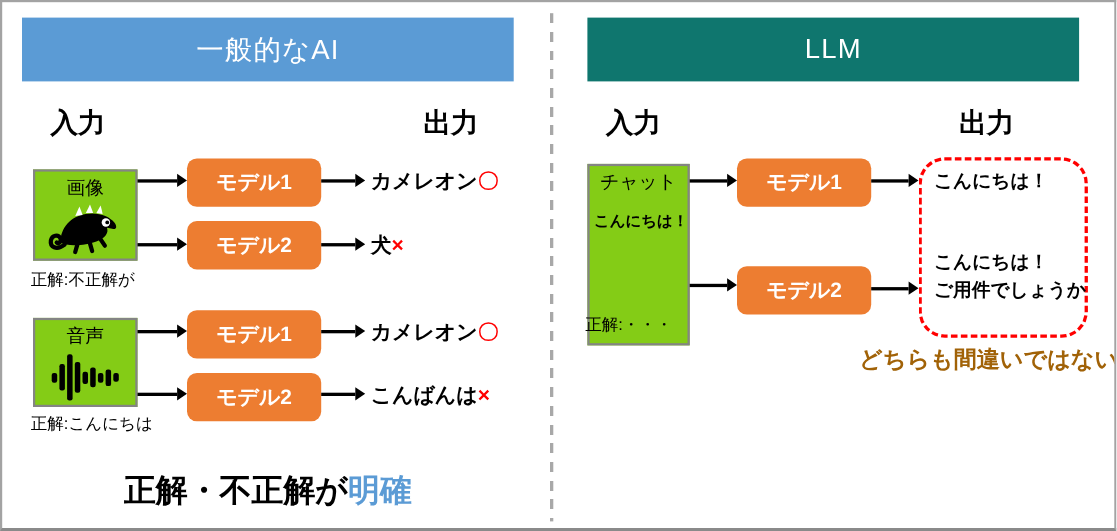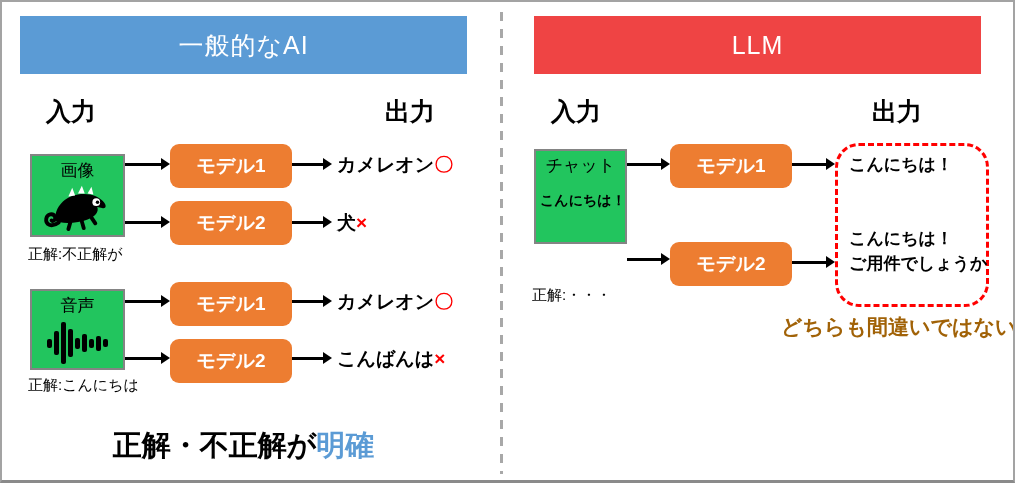--- a/index.html
+++ b/index.html
@@ -11,32 +11,32 @@
   .divider {
     position:absolute; left:498px; top:10px; width:3px; height:462px;
     background:repeating-linear-gradient(to bottom, #a8a8a8 0 9px, transparent 9px 17px);
   }
   .header {
     position:absolute; top:14px; width:447px; height:58px;
     display:flex; align-items:center; justify-content:center;
     color:#fff; font-size:25px; letter-spacing:1px;
   }
   .header-left  { left:18px;  background:#5B9BD5; }
-  .header-right { left:532px; background:#ef4444; }
+  .header-right { left:532px; background:#0f766e; }
 
   .io-label { position:absolute; font-size:25px; font-weight:bold; color:#000; white-space:nowrap; }
 
   .model {
     position:absolute; width:122px; height:44px; background:#ED7D31; border-radius:9px;
     color:#fff; font-weight:bold; font-size:19px;
     display:flex; align-items:center; justify-content:center; white-space:nowrap;
   }
 
   .inbox {
-    position:absolute; box-sizing:border-box; background:#22c55e;
+    position:absolute; box-sizing:border-box; background:#84cc16;
     border:2px solid #848484; text-align:center;
   }
   .inbox-label { font-size:17px; color:#000; margin-top:3px; }
 
   .arrow { position:absolute; height:3px; background:#000; }
   .arrow::after {
     content:""; position:absolute; right:-9px; top:-5px; width:0; height:0;
     border-left:9px solid #000; border-top:6.5px solid transparent; border-bottom:6.5px solid transparent;
   }
 
@@ -141,21 +141,21 @@
     <span>正解・不正解が</span><span class="hl-blue">明確</span>
   </div>
 
   <div class="header header-right">
     <span>LLM</span>
   </div>
 
   <div class="io-label" style="left:549px; top:93px;">入力</div>
   <div class="io-label" style="left:870px; top:93px;">出力</div>
 
-  <div class="inbox" style="left:532px; top:147px; width:93px; height:95px;">
+  <div class="inbox" style="left:532px; top:147px; width:93px; height:165px;">
     <div class="inbox-label">チャット</div>
   </div>
   <div class="chat-msg">こんにちは！</div>
   <div class="answer" style="left:530px; top:284px;">正解:・・・</div>
 
   <div class="model" style="left:668px; top:142px;">モデル1</div>
   <div class="model" style="left:668px; top:240px;">モデル2</div>
 
   <div class="arrow" style="left:625px; top:161px; width:34px;"></div>
   <div class="arrow" style="left:625px; top:256px; width:34px;"></div>

